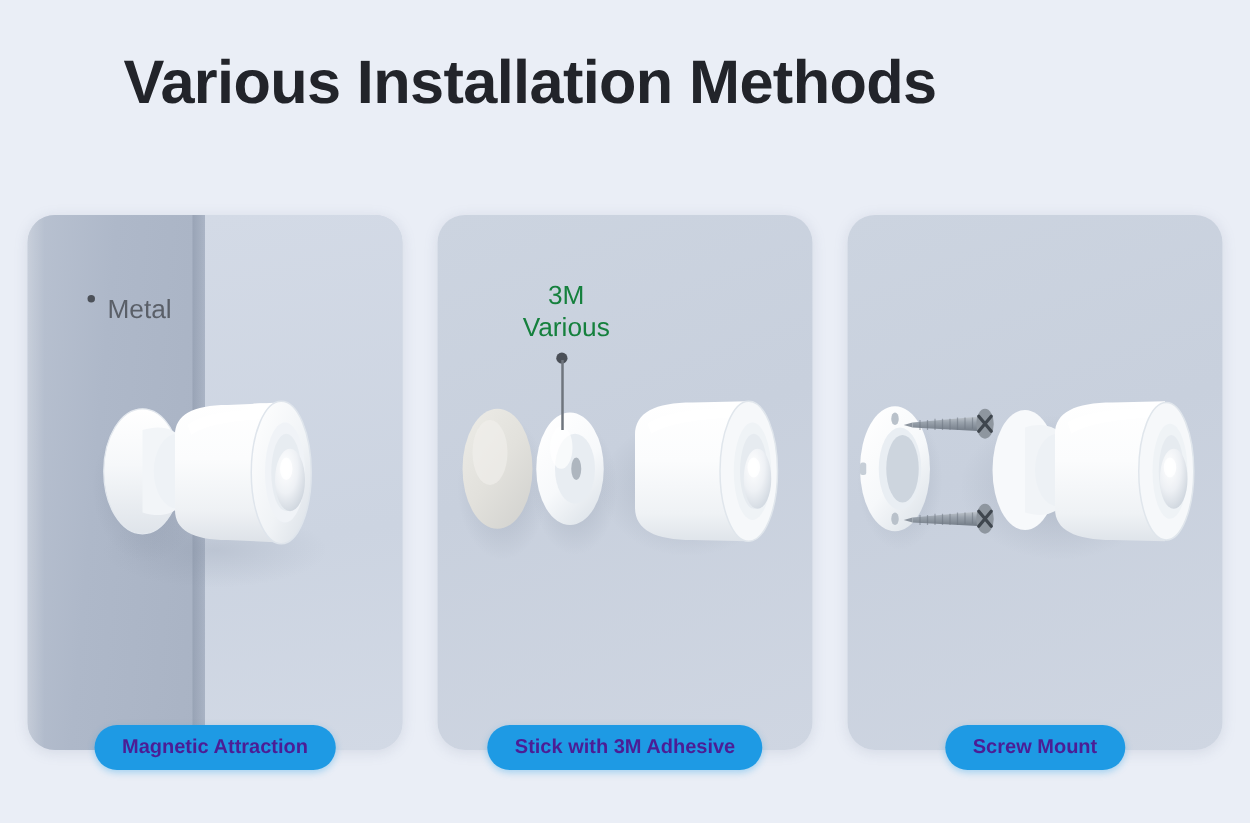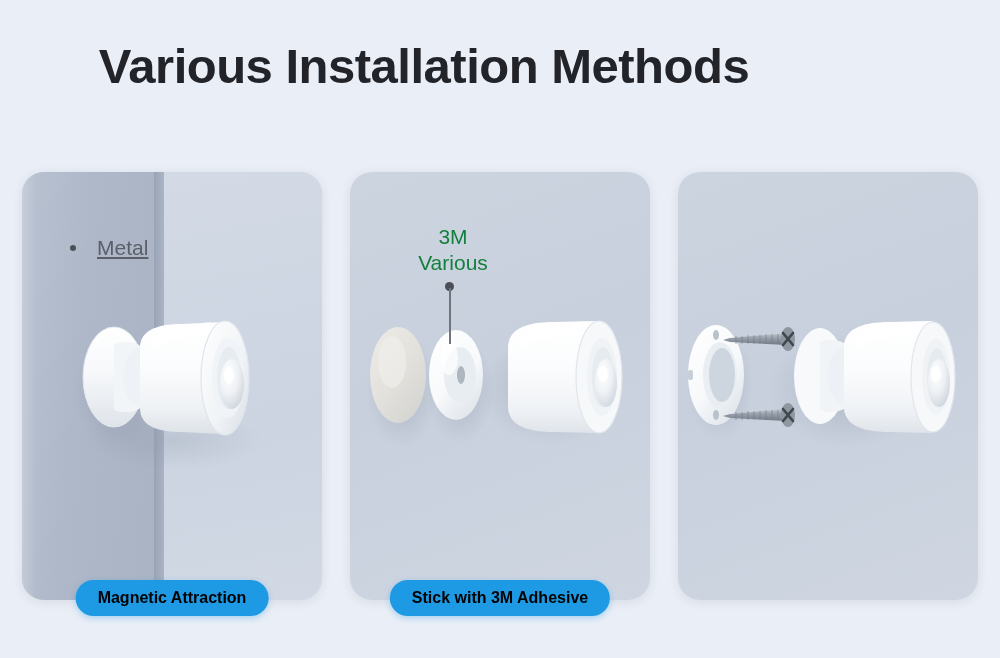--- a/index.html
+++ b/index.html
@@ -83,24 +83,23 @@
   }
 
   
   .metal-label {
     position: absolute;
     left: 48px;
     top: 64px;
     font-size: 21px;
     color: #5a5f68;
     display: flex;
-    align-items: center;
-    gap: 21px;
+    align-items: flex-start;
+    gap: 10px;
     white-space: nowrap;
-    text-decoration: underline;
   }
   .metal-label .bullet {
     width: 6px; height: 6px;
     border-radius: 50%;
     background: #4c5159;
     display: inline-block;
   }
 
   .adhesive-label {
     position: absolute;
@@ -129,21 +128,21 @@
     background: #4a4f57;
   }
 
   
   .badge {
     position: absolute;
     bottom: -16px;
     left: 50%;
     transform: translateX(-50%);
     background: #1e9ae4;
-    color: #000000;
+    color: #4c1d95;
     font-size: 16px;
     font-weight: 700;
     border-radius: 18px;
     padding: 9px 22px;
     white-space: nowrap;
     box-shadow: 0 2px 6px rgba(30,154,228,0.35);
   }
 
   
   .art { position: absolute; inset: 0; }
@@ -404,15 +403,16 @@
           <ellipse cx="255" cy="205" rx="22" ry="55" fill="none" stroke="#e0e6ec" stroke-width="1.2"></ellipse>
           <ellipse cx="258" cy="205" rx="14" ry="38" fill="#eff3f6"></ellipse>
           <ellipse cx="259" cy="205" rx="10" ry="29" fill="#e6ebf0"></ellipse>
 
           <ellipse cx="261" cy="211" rx="11" ry="24" fill="url(#p3Lens)"></ellipse>
           <ellipse cx="258" cy="202" rx="5" ry="8" fill="#ffffff" opacity="0.85"></ellipse>
         </svg>
       </div>
     </div>
 
+    <div class="badge">Screw Mount</div>
   </div>
 
 </div>
 
 </body></html>

